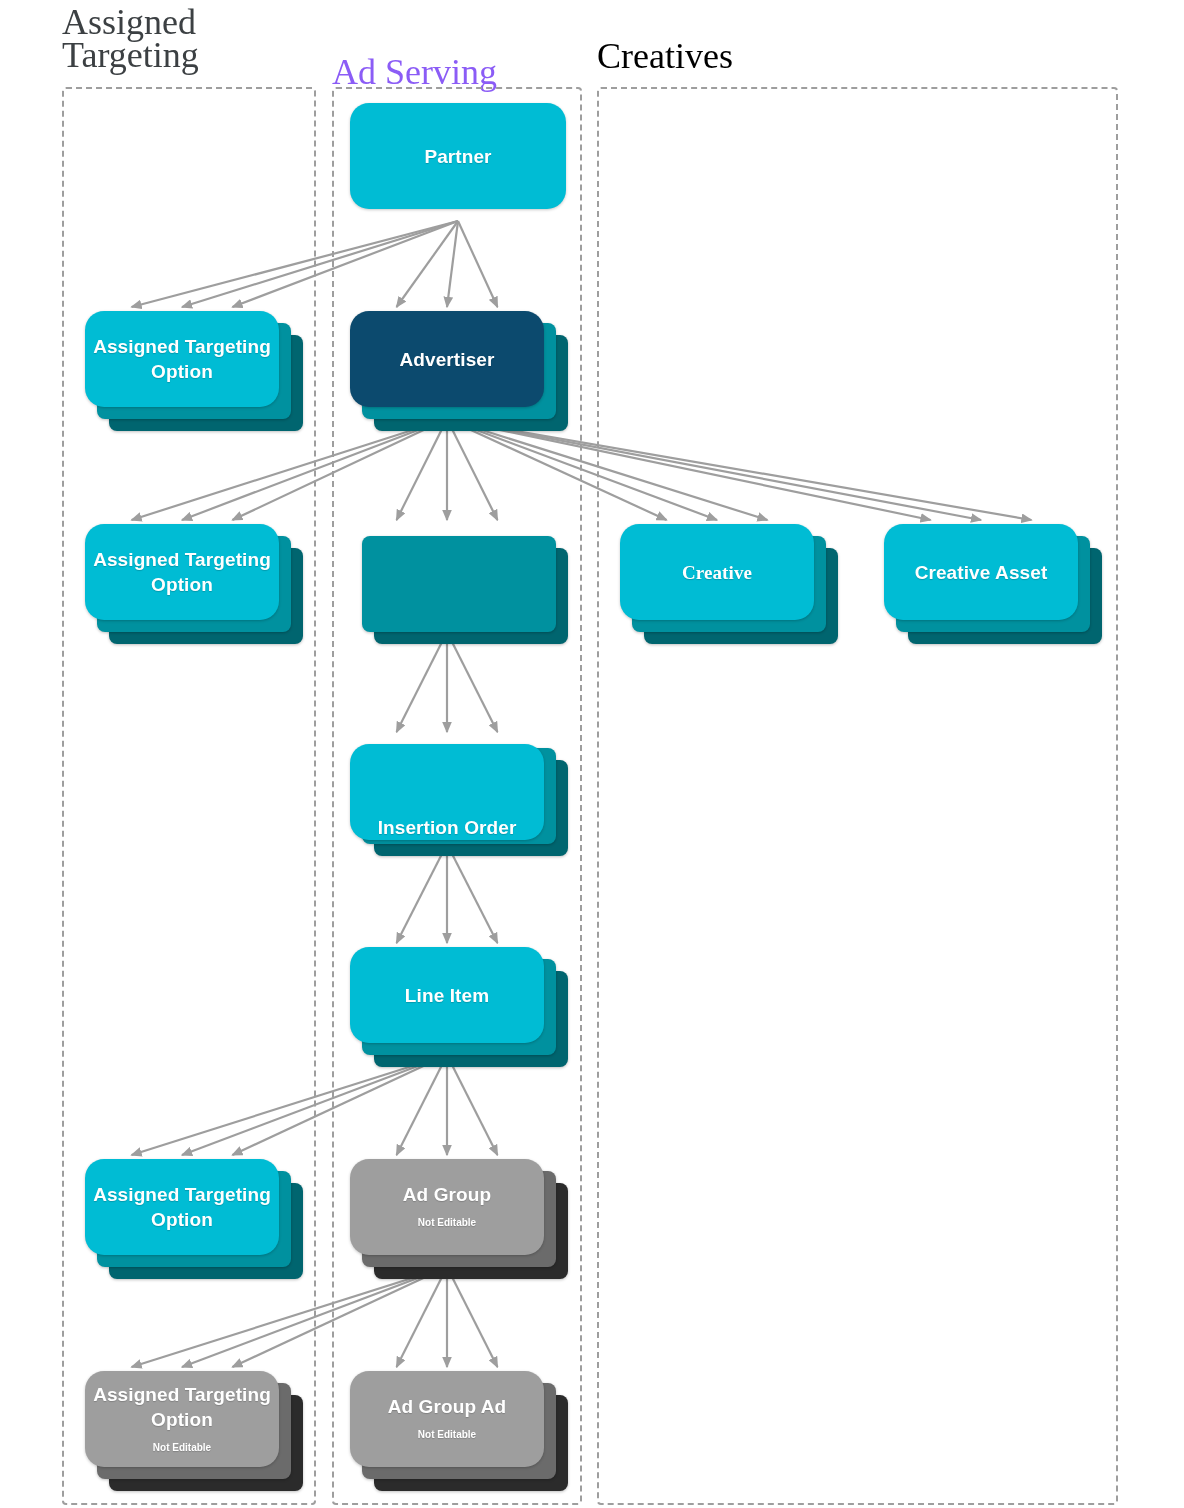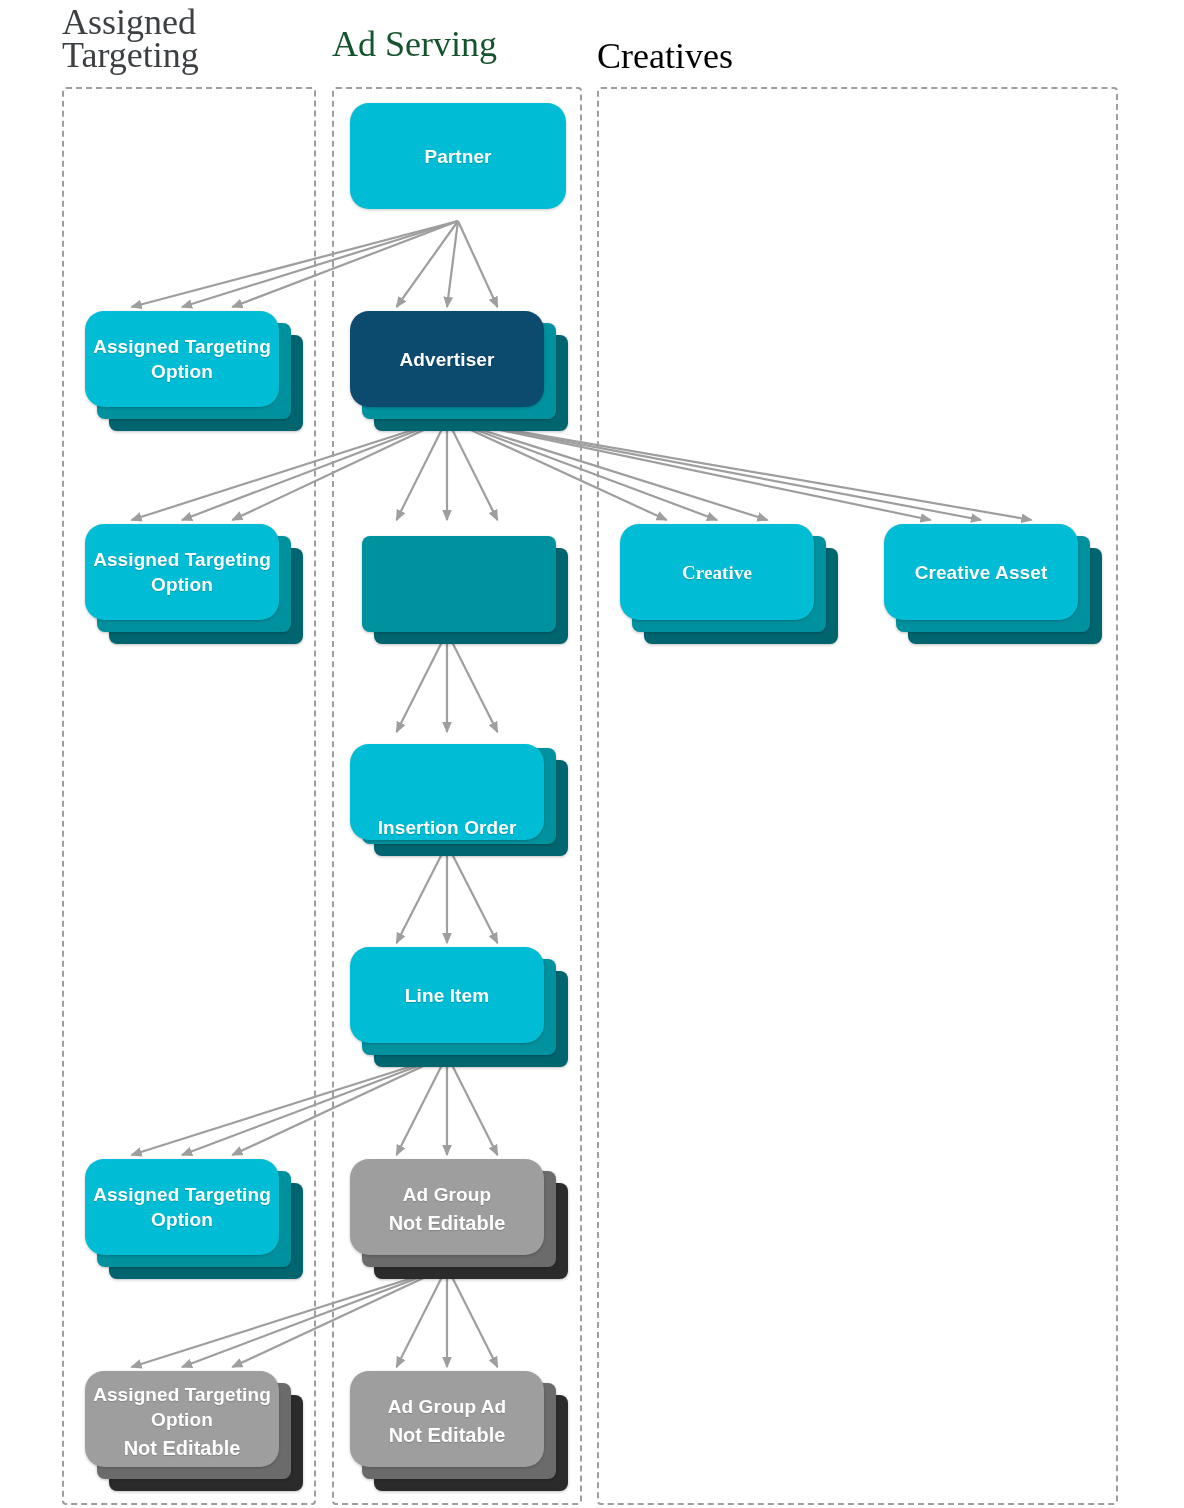--- a/index.html
+++ b/index.html
@@ -62,36 +62,36 @@
     font-size: 19px;
     line-height: 25px;
     text-align: center;
     letter-spacing: 0.1px;
     text-shadow: 0 1px 1px rgba(0,0,0,0.18);
     padding: 0 8px;
   }
   .node-sub {
     color: #ffffff;
     font-weight: bold;
-    font-size: 20px;
+    font-size: 10px;
     line-height: 18px;
     text-align: center;
     margin-top: 7px;
     text-shadow: 0 1px 1px rgba(0,0,0,0.18);
   }
 </style>
 </head>
 <body>
 
 <div id="canvas">
 
   <div id="lanes-titles">
       <div class="lane-title" style="left: 62px; top: 6px; width: 254px; color: rgb(60, 64, 67);">Assigned
 Targeting</div>
-      <div class="lane-title" style="left: 332px; top: 28px; width: 250px; color: #14532d;">Ad Serving</div>
+      <div class="lane-title" style="left: 332px; top: 56px; width: 250px; color: #8b5cf6;">Ad Serving</div>
       <div class="lane-title" style="left: 597px; top: 40px; width: 521px; color: #000000;">Creatives</div>
     </div>
   <div id="lanes">
       <div class="lane" style="left: 62px; top: 87px; width: 254px; height: 1418px; border-color: rgb(158, 158, 158);"></div>
       <div class="lane" style="left: 332px; top: 87px; width: 250px; height: 1418px; border-color: rgb(158, 158, 158);"></div>
       <div class="lane" style="left: 597px; top: 87px; width: 521px; height: 1418px; border-color: rgb(158, 158, 158);"></div>
     </div>
 
   <svg id="edges" viewBox="0 0 1184 1508" xmlns="http://www.w3.org/2000/svg">
     <defs>

